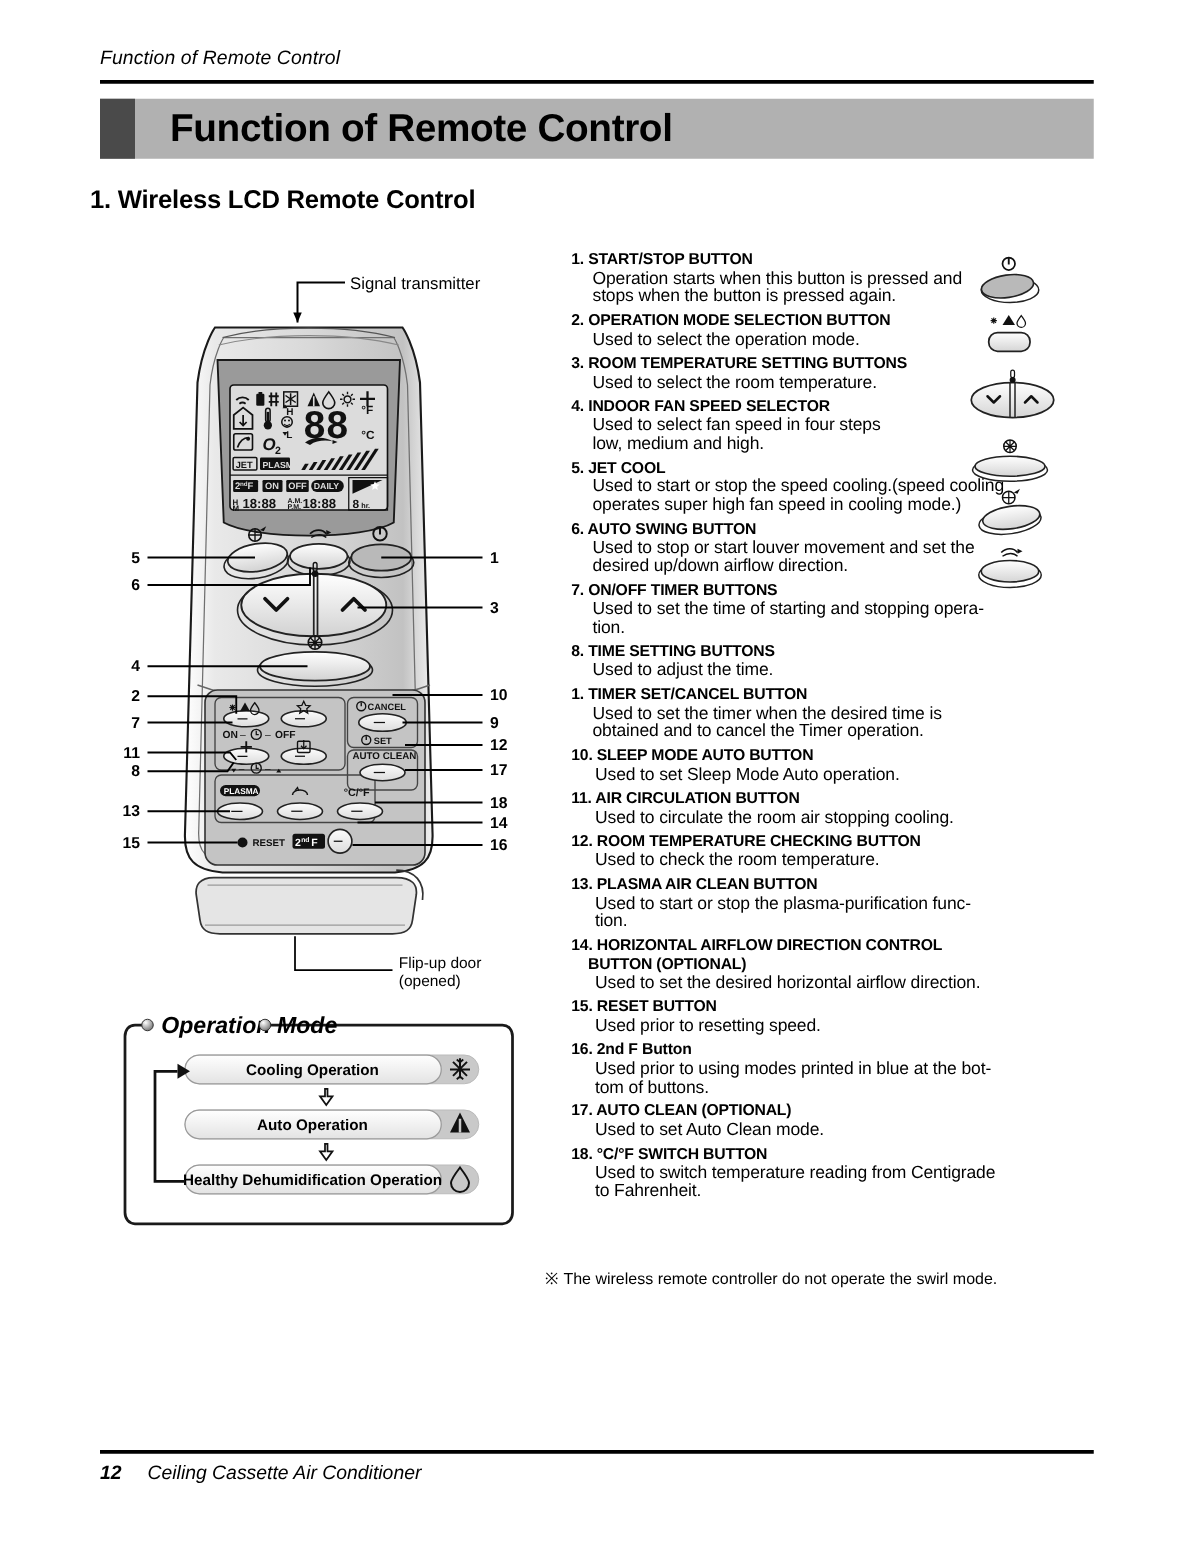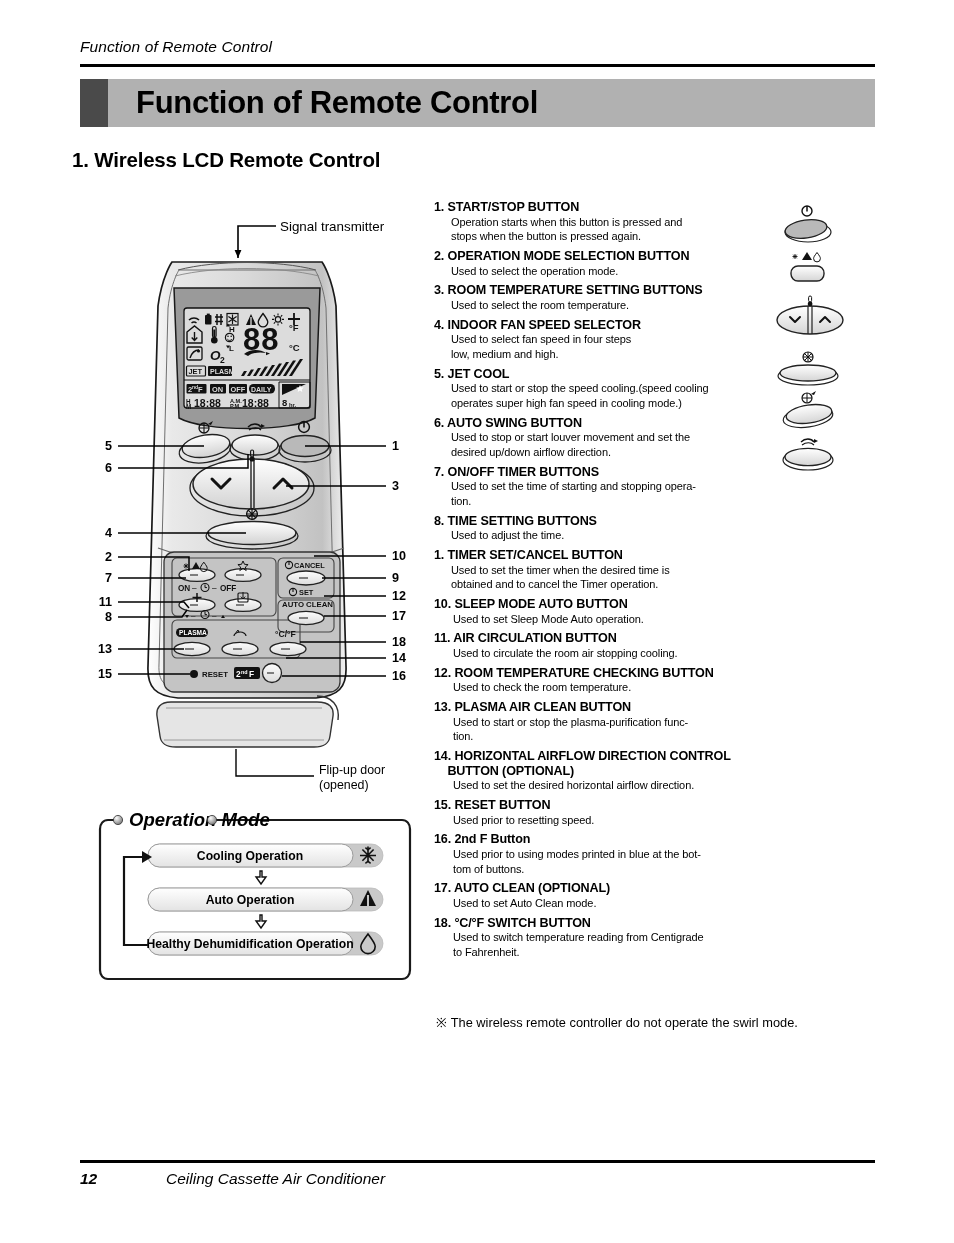--- a/index.html
+++ b/index.html
@@ -37,49 +37,49 @@
   }
 
   
   .sec1{
     position:absolute; left:72px; top:148px;
     font-size:20.5px; font-weight:bold; letter-spacing:-.2px;
   }
 
   
   .list{
-    position:absolute; left:434px; top:200px; width:360px;
+    position:absolute; left:457px; top:200px; width:360px;
   }
   .li{ margin-bottom:5.2px; }
   .li .hd{
     font-size:12.6px; font-weight:bold; line-height:14.6px; letter-spacing:-.15px;
   }
   .li .bd{
-    font-size:11px; line-height:14.6px; letter-spacing:-.1px;
+    font-size:14px; line-height:14.6px; letter-spacing:-.1px;
     padding-left:17px;
   }
   .li.wide .bd{ padding-left:19px; }
 
   .footnote{
     position:absolute; left:436px; top:1015px; width:420px;
     font-size:12.8px; line-height:15px;
   }
   .footnote .star{ font-size:12.8px; margin-right:4px; }
 
   
   .footrule{
     position:absolute; left:80px; top:1160px; width:795px; height:3px; background:#000;
   }
   .pagenum{
     position:absolute; left:80px; top:1170px;
     font-size:15.5px; font-weight:bold; font-style:italic;
   }
   .foottitle{
     position:absolute; left:118px; top:1170px;
-    font-size:15.5px; font-style:italic;margin-left:48px;
+    font-size:15.5px; font-style:italic;
   }
 
   
   .remotesvg{ position:absolute; left:86px; top:196px; }
   .btncolsvg{ position:absolute; left:766px; top:196px; }
   .opmodesvg{ position:absolute; left:96px; top:802px; }
 
   
   svg text{ font-family:"Liberation Sans", sans-serif; }
 </style>

